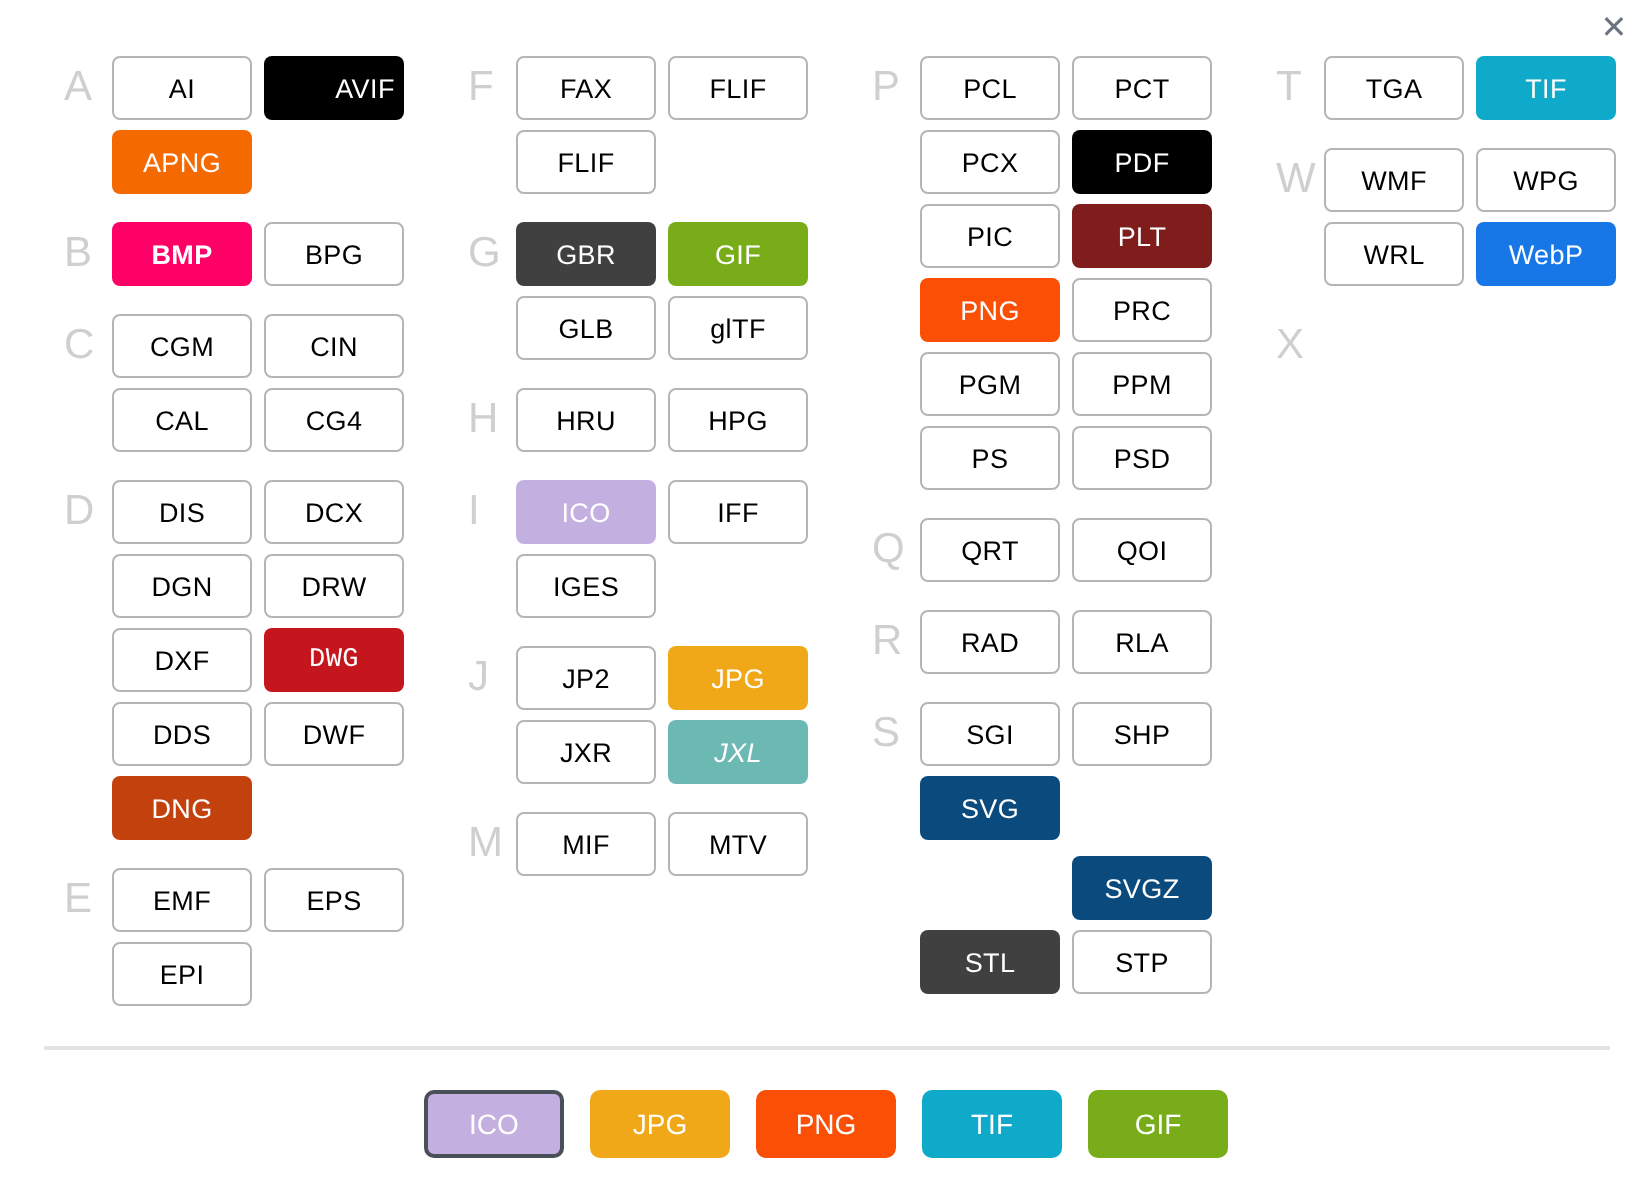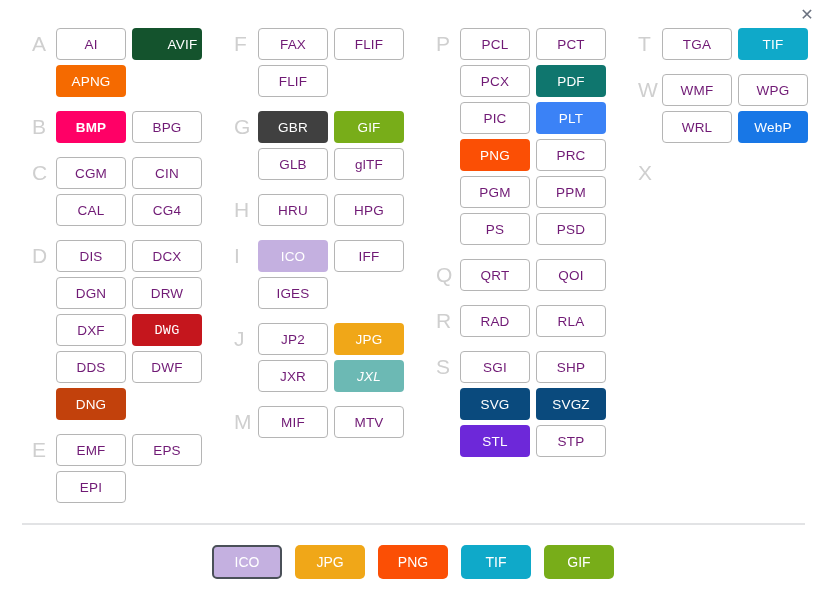--- a/index.html
+++ b/index.html
@@ -76,21 +76,21 @@
     font-size: 13.5px;
     letter-spacing: 0.2px;
     cursor: pointer;
     border: 1px solid transparent;
     user-select: none;
     white-space: nowrap;
   }
   .fmt-btn.outline {
     background: #ffffff;
     border: 1px solid #b5b5b5;
-    color: #701a75;
+    color: #000000;
     text-align: center;
   }
   .fmt-btn.filled {
     color: #ffffff;
     border: 1px solid transparent;
   }
 
   
   .divider {
     position: absolute;
@@ -134,21 +134,21 @@
 <div id="app">
 
   <div class="close-btn">✕</div>
 
   <div class="columns" id="columns-root">
       <div class="column">
         <div class="group">
           <div class="group-letter">A</div>
           <div class="group-items">
             <div class="fmt-btn outline">AI</div>
-            <div class="fmt-btn filled" style="background: #14532d; padding-left: 31px;">AVIF</div>
+            <div class="fmt-btn filled" style="background: #000000; padding-left: 31px;">AVIF</div>
             <div class="fmt-btn filled" style="background: rgb(245, 106, 0);">APNG</div>
           </div>
         </div>
         <div class="group">
           <div class="group-letter">B</div>
           <div class="group-items">
             <div class="fmt-btn filled" style="background: rgb(255, 0, 102); font-weight: bold;">BMP</div>
             <div class="fmt-btn outline">BPG</div>
           </div>
         </div>
@@ -234,23 +234,23 @@
           </div>
         </div>
       </div>
       <div class="column">
         <div class="group">
           <div class="group-letter">P</div>
           <div class="group-items">
             <div class="fmt-btn outline">PCL</div>
             <div class="fmt-btn outline">PCT</div>
             <div class="fmt-btn outline">PCX</div>
-            <div class="fmt-btn filled" style="background: #0f766e;">PDF</div>
+            <div class="fmt-btn filled" style="background: #000000;">PDF</div>
             <div class="fmt-btn outline">PIC</div>
-            <div class="fmt-btn filled" style="background: #3b82f6;">PLT</div>
+            <div class="fmt-btn filled" style="background: #7f1d1d;">PLT</div>
             <div class="fmt-btn filled" style="background: rgb(251, 79, 5);">PNG</div>
             <div class="fmt-btn outline">PRC</div>
             <div class="fmt-btn outline">PGM</div>
             <div class="fmt-btn outline">PPM</div>
             <div class="fmt-btn outline">PS</div>
             <div class="fmt-btn outline">PSD</div>
           </div>
         </div>
         <div class="group">
           <div class="group-letter">Q</div>
@@ -265,22 +265,22 @@
             <div class="fmt-btn outline">RAD</div>
             <div class="fmt-btn outline">RLA</div>
           </div>
         </div>
         <div class="group">
           <div class="group-letter">S</div>
           <div class="group-items">
             <div class="fmt-btn outline">SGI</div>
             <div class="fmt-btn outline">SHP</div>
             <div class="fmt-btn filled" style="background: rgb(10, 74, 125);">SVG</div>
-            <div class="fmt-btn filled" style="background: rgb(10, 74, 125);">SVGZ</div>
-            <div class="fmt-btn filled" style="background: #6d28d9;">STL</div>
+            <div class="fmt-btn filled" style="background: rgb(10, 74, 125); margin-top: 40px;">SVGZ</div>
+            <div class="fmt-btn filled" style="background: #404040;">STL</div>
             <div class="fmt-btn outline">STP</div>
           </div>
         </div>
       </div>
       <div class="column last">
         <div class="group">
           <div class="group-letter">T</div>
           <div class="group-items">
             <div class="fmt-btn outline">TGA</div>
             <div class="fmt-btn filled" style="background: rgb(15, 169, 201);">TIF</div>

